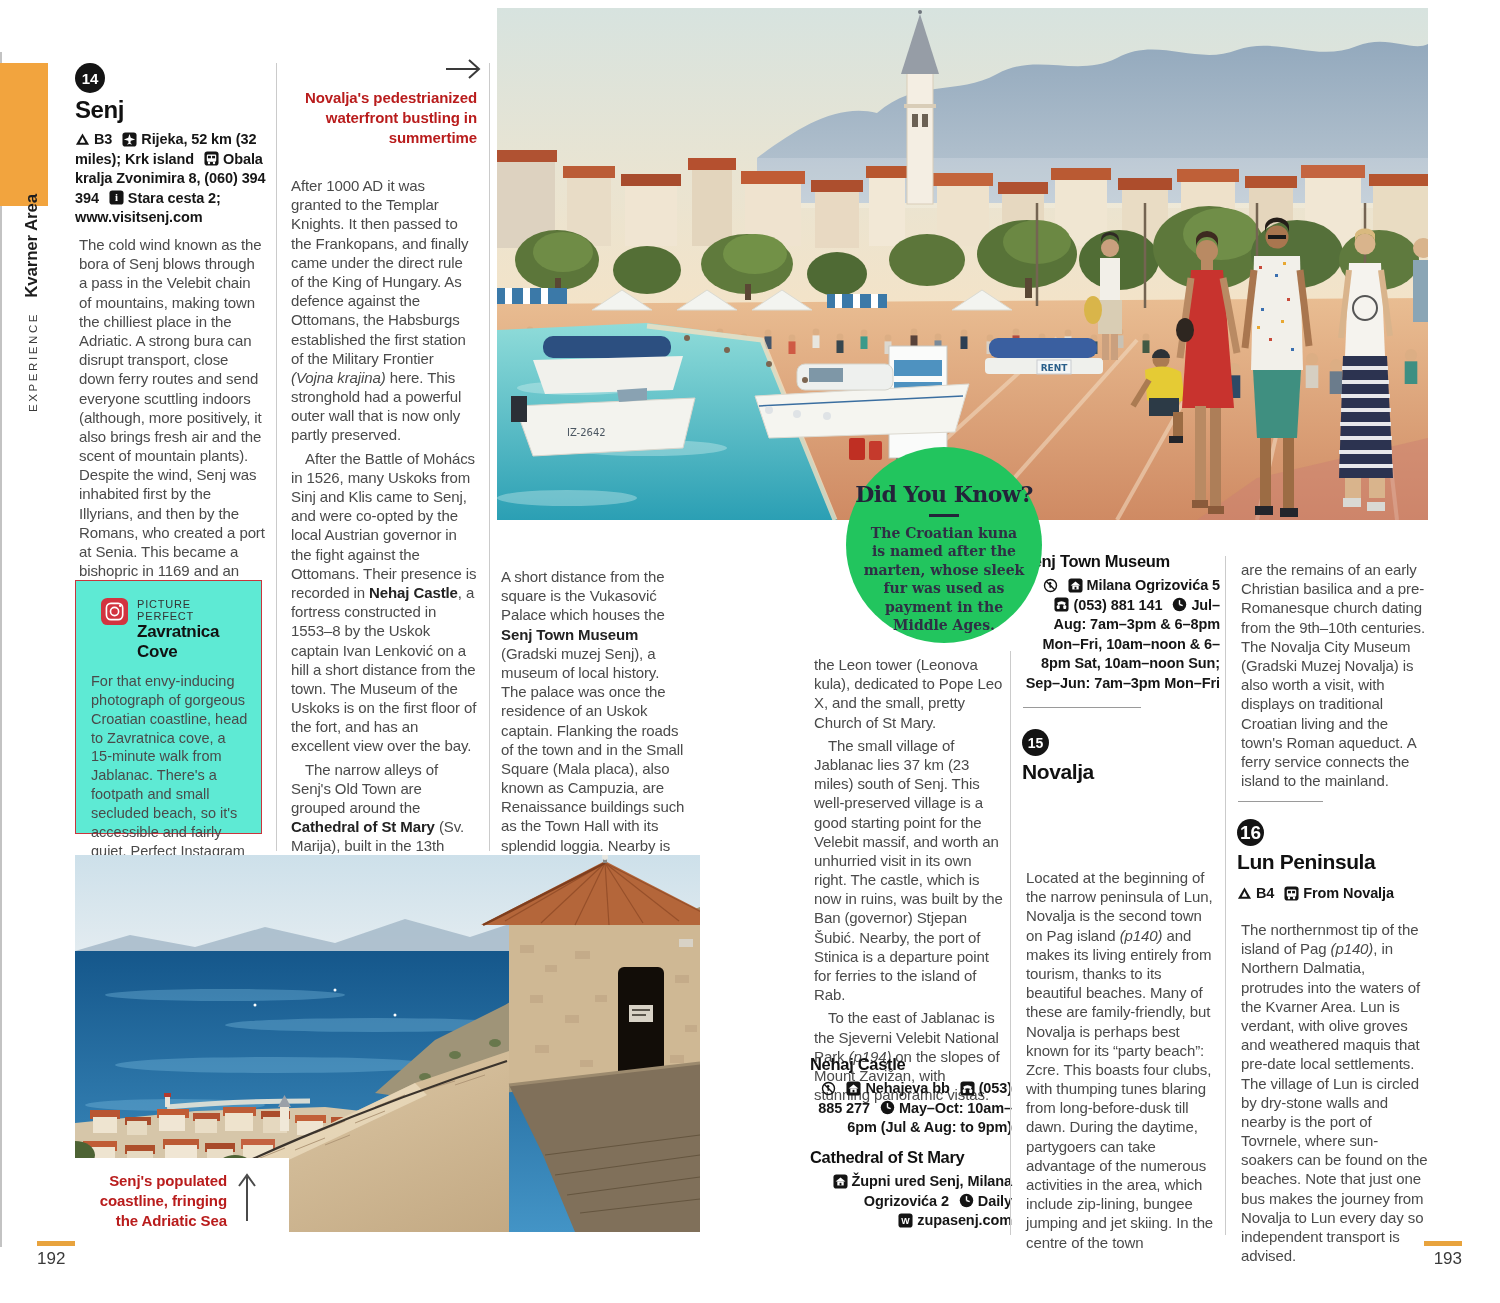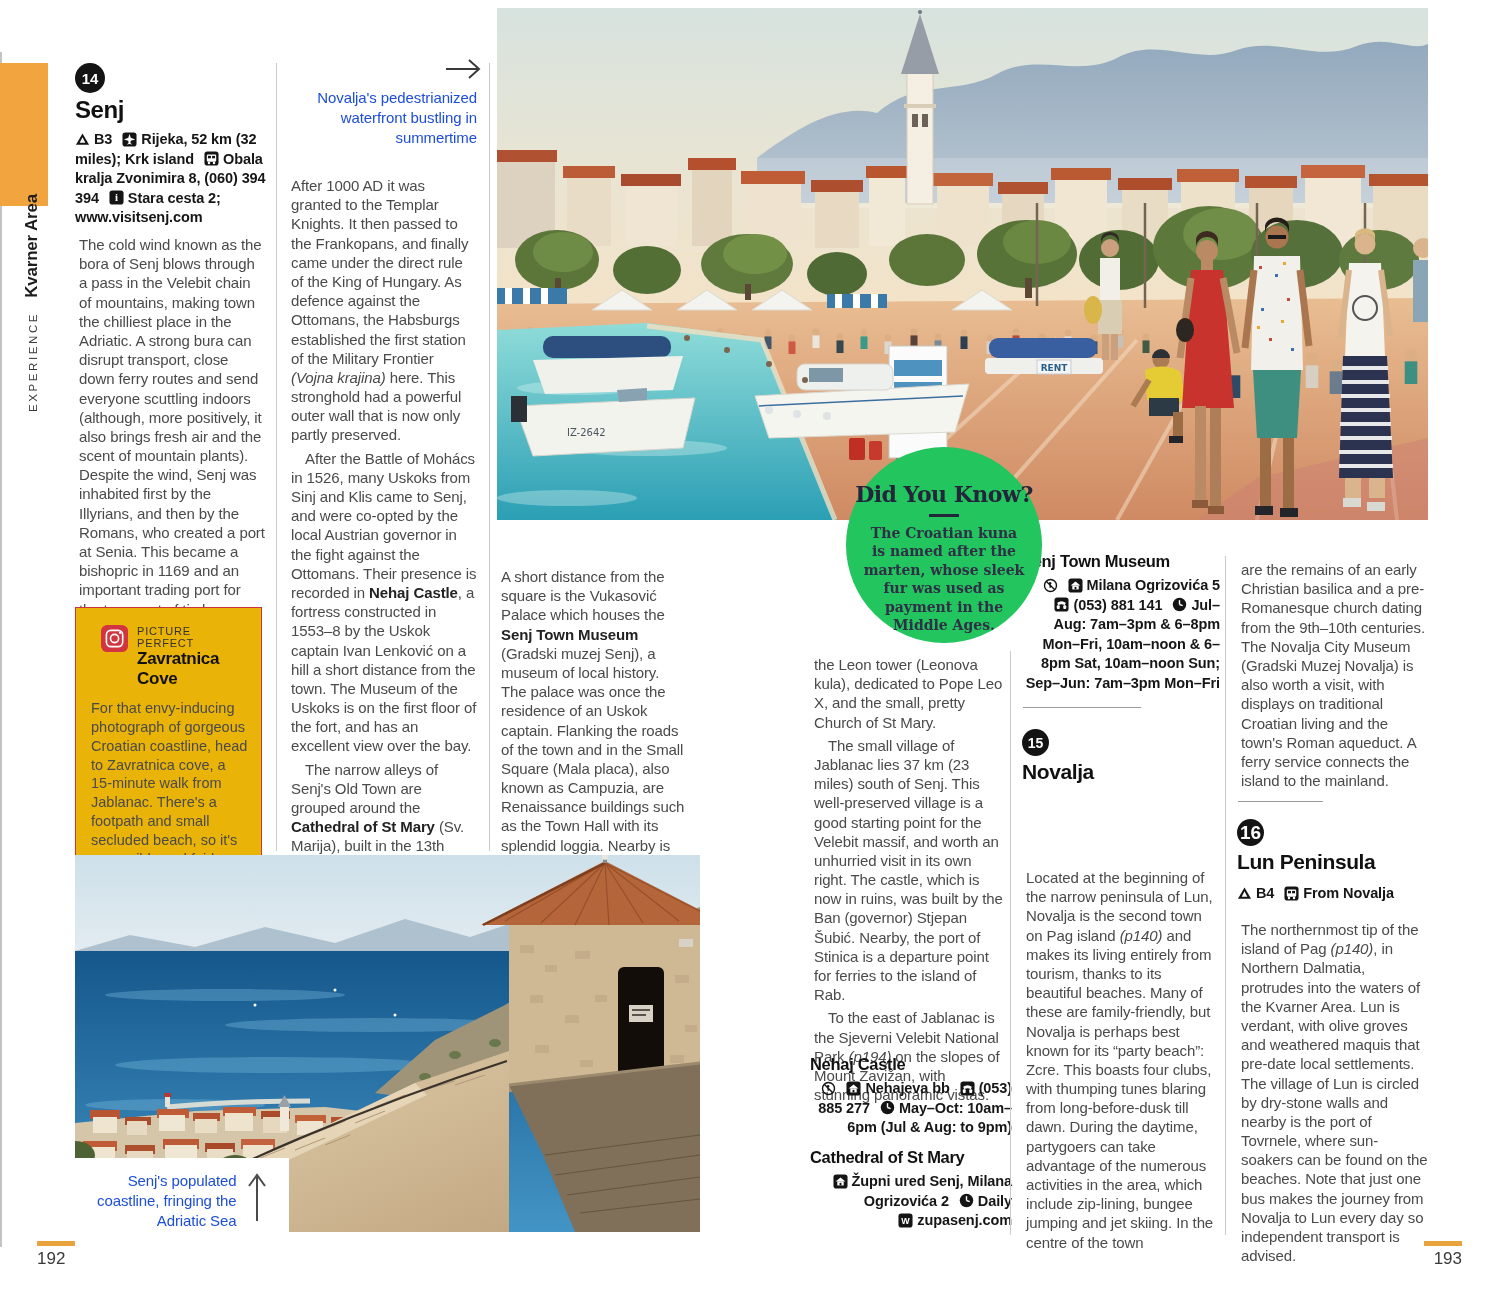--- a/index.html
+++ b/index.html
@@ -19,40 +19,40 @@
         color:#161616;letter-spacing:-0.1px;}
   .body{position:absolute;font-size:15px;line-height:1.28;letter-spacing:-0.1px;color:#4a4a4a;}
   .body p{margin:4px;}
   .body p.ind{text-indent:14px;}
   .bd{font-weight:700;color:#222;}
   .it{font-style:italic;}
   .vline{position:absolute;width:1px;background:#cbcbcb;}
   .hline{position:absolute;height:1px;background:#9a9a9a;}
   .ic{width:15px;height:15px;vertical-align:-2.5px;margin:0 4px 0 6px;}
   .ic.first{margin-left:0;}
-  .photocap{font-weight:400;font-size:15px;line-height:1.32;color:#1d4ed8;letter-spacing:-0.1px;}
+  .photocap{font-weight:700;font-size:15px;line-height:1.32;color:#b91c1c;letter-spacing:-0.1px;}
   .right{text-align:right;}
-  .ppbox{position:absolute;left:75px;top:607px;width:187px;height:254px;box-sizing:border-box;
-         border:1.5px solid #C9353C;padding:15px 13px 0 15px;background:#eab308;}
+  .ppbox{position:absolute;left:75px;top:580px;width:187px;height:254px;box-sizing:border-box;
+         border:1.5px solid #C9353C;padding:15px 13px 0 15px;background:#5eead4;}
   .pphead{display:flex;align-items:flex-start;gap:9px;margin-left:10px;}
   .pplabel{font-size:11px;letter-spacing:0.8px;color:#333;margin-top:2px;}
   .pptitle{font-size:17px;font-weight:700;color:#111;letter-spacing:-0.3px;}
   .ppbody{margin:10px 0 0 0;font-size:14.5px;line-height:1.3;color:#4a4a4a;}
   .photo{position:absolute;overflow:hidden;}
   .dyk{position:absolute;left:846px;top:447px;width:196px;height:196px;border-radius:50%;
        background:#22c55e;text-align:center;box-sizing:border-box;padding-top:34px;z-index:5;}
   .dyk-title{font-family:"DejaVu Serif",serif;font-weight:700;font-size:22px;color:#24243a;letter-spacing:-0.5px;}
   .dyk-rule{width:30px;height:3px;background:#24243a;margin:7px auto 7px;}
   .dyk-body{font-family:"DejaVu Serif",serif;font-weight:600;font-size:14px;line-height:1.32;
             color:#2f2f45;width:164px;margin:0 auto;}
   .ltitle{font-size:16.5px;font-weight:700;color:#111;letter-spacing:-0.3px;margin-bottom:5px;}
   .listing{position:absolute;}
   .listing .info{position:static;text-align:right;}
   .bottomcap{position:absolute;left:0;bottom:0;width:214px;height:74px;background:#fff;
-             display:flex;justify-content:center;align-items:flex-start;gap:9px;
+             display:flex;justify-content:flex-start;align-items:flex-start;gap:9px;
              padding:13px 12px 0 0;box-sizing:border-box;}
   .pagenum{position:absolute;font-size:17px;color:#3a3a3a;}
   .pnbar{position:absolute;width:38px;height:5px;background:#E8A33D;}
 </style>
 </head>
 <body>
 
 <div class="spread">
 
   <svg width="0" height="0" style="position:absolute" aria-hidden="true">

